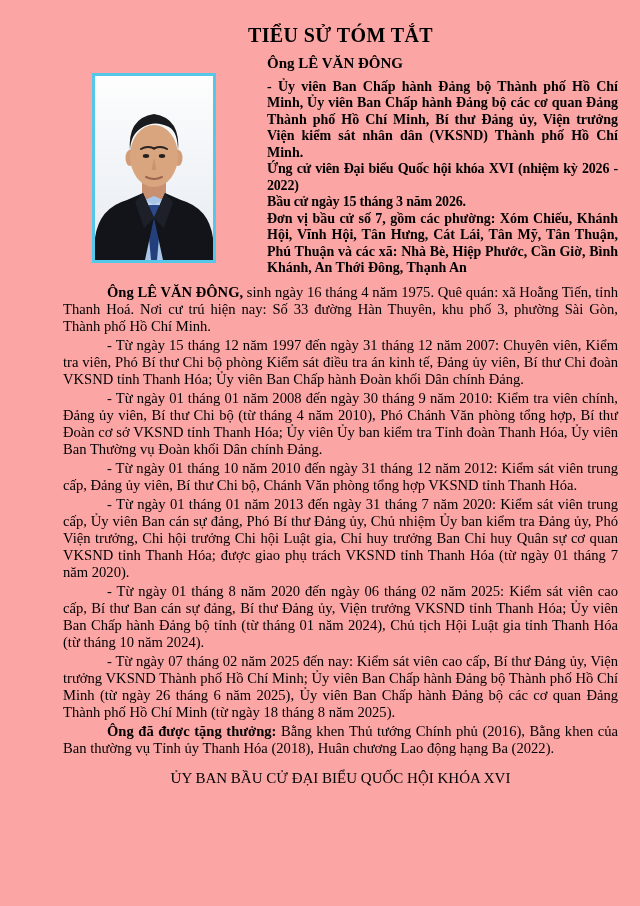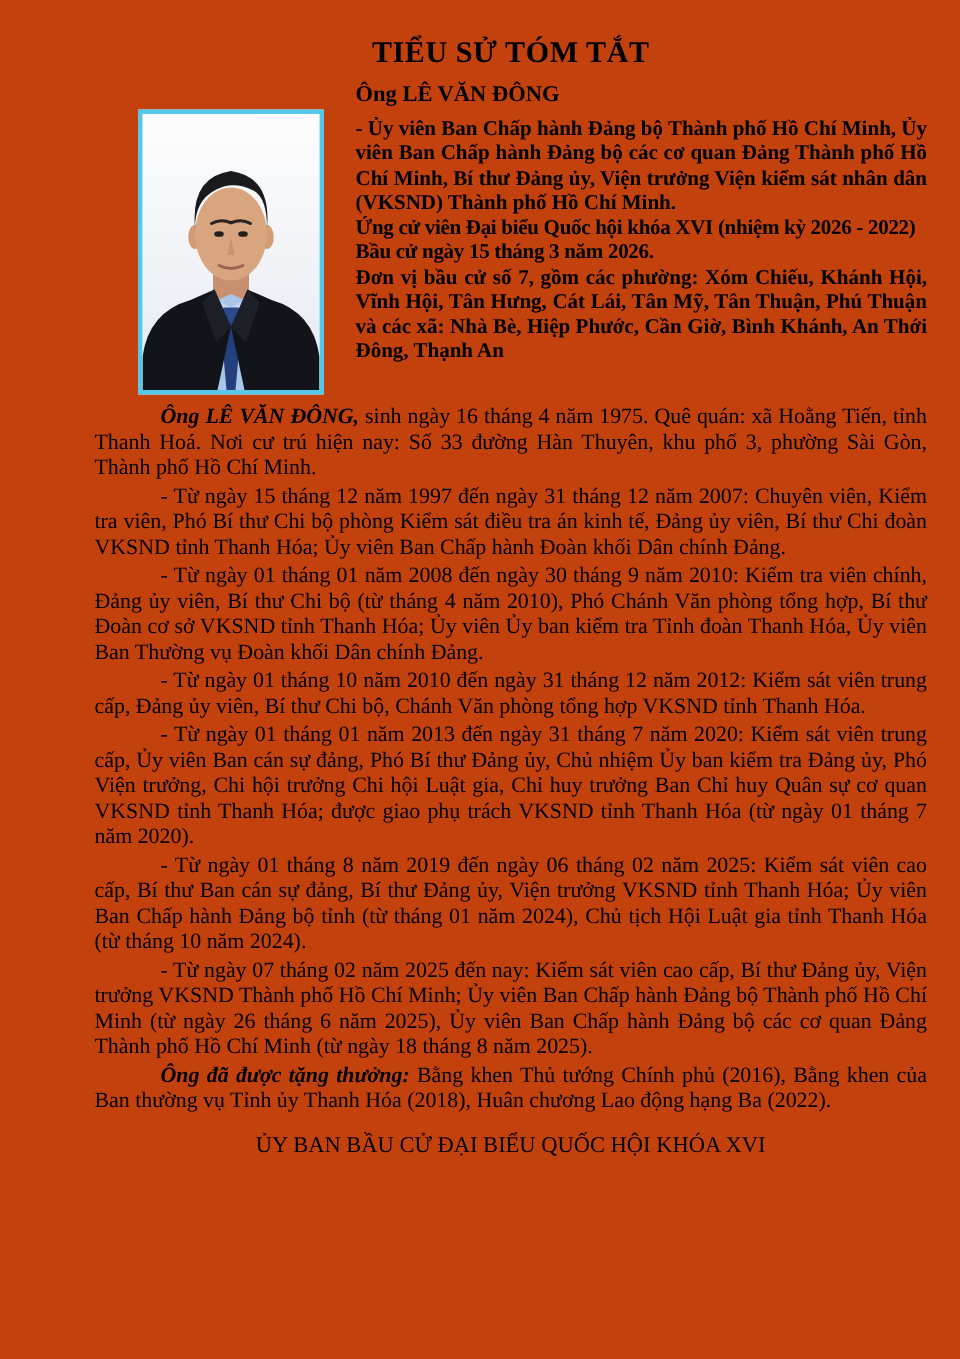--- a/index.html
+++ b/index.html
@@ -7,30 +7,30 @@
     width:640px;height:906px;
     font-family:"Liberation Serif","DejaVu Serif",serif;
     color:#000;
     -webkit-font-smoothing:antialiased;
   }
   .page{
     box-sizing:border-box;
     width:640px;height:906px;
     padding:24px 22px 0 63px;
     overflow:hidden;
-    background:#c2410c;
+    background:#fca5a5;
   }
   .doc-title{
     margin:0 0 8px 0;
     font-size:20px;
     font-weight:bold;
     text-align:center;
     letter-spacing:.4px;
   }
-  .profile-row{display:flex;}
+  .profile-row{display:flex;gap:30px;}
   .photo-frame{
     flex:none;
     margin:18px 0 0 29px;
     width:118px;height:184px;
     border:3px solid #55c8ea;
     background:#f4f6f9;
   }
   .photo-frame svg{display:block;}
   .profile-col{
     flex:1;
@@ -48,21 +48,21 @@
   .bio{
     margin-top:7px;
     font-size:14.6px;
     line-height:17px;
   }
   .bio p{
     margin:2px 0 0 0;
     text-indent:44px;
     text-align:justify;
   }
-  .b{font-weight:bold;font-style:italic;}
+  .b{font-weight:bold;}
   .footer{
     margin-top:12px;
     text-align:center;
     font-weight:normal;
     font-size:15px;
     line-height:18.5px;
   }
   .footer div{white-space:nowrap;}
 </style>
 </head>
@@ -128,21 +128,21 @@
     </div>
 
   </div>
 
   <div class="bio">
     <p><span class="b">Ông LÊ VĂN ĐÔNG,</span><span> sinh ngày 16 tháng 4 năm 1975. Quê quán: xã Hoằng Tiến, tỉnh Thanh Hoá. Nơi cư trú hiện nay: Số 33 đường Hàn Thuyên, khu phố 3, phường Sài Gòn, Thành phố Hồ Chí Minh.</span></p>
     <p>- Từ ngày 15 tháng 12 năm 1997 đến ngày 31 tháng 12 năm 2007: Chuyên viên, Kiểm tra viên, Phó Bí thư Chi bộ phòng Kiểm sát điều tra án kinh tế, Đảng ủy viên, Bí thư Chi đoàn VKSND tỉnh Thanh Hóa; Ủy viên Ban Chấp hành Đoàn khối Dân chính Đảng.</p>
     <p>- Từ ngày 01 tháng 01 năm 2008 đến ngày 30 tháng 9 năm 2010: Kiểm tra viên chính, Đảng ủy viên, Bí thư Chi bộ (từ tháng 4 năm 2010), Phó Chánh Văn phòng tổng hợp, Bí thư Đoàn cơ sở VKSND tỉnh Thanh Hóa; Ủy viên Ủy ban kiểm tra Tỉnh đoàn Thanh Hóa, Ủy viên Ban Thường vụ Đoàn khối Dân chính Đảng.</p>
     <p>- Từ ngày 01 tháng 10 năm 2010 đến ngày 31 tháng 12 năm 2012: Kiểm sát viên trung cấp, Đảng ủy viên, Bí thư Chi bộ, Chánh Văn phòng tổng hợp VKSND tỉnh Thanh Hóa.</p>
     <p>- Từ ngày 01 tháng 01 năm 2013 đến ngày 31 tháng 7 năm 2020: Kiểm sát viên trung cấp, Ủy viên Ban cán sự đảng, Phó Bí thư Đảng ủy, Chủ nhiệm Ủy ban kiểm tra Đảng ủy, Phó Viện trưởng, Chi hội trưởng Chi hội Luật gia, Chỉ huy trưởng Ban Chỉ huy Quân sự cơ quan VKSND tỉnh Thanh Hóa; được giao phụ trách VKSND tỉnh Thanh Hóa (từ ngày 01 tháng 7 năm 2020).</p>
-    <p>- Từ ngày 01 tháng 8 năm 2019 đến ngày 06 tháng 02 năm 2025: Kiểm sát viên cao cấp, Bí thư Ban cán sự đảng, Bí thư Đảng ủy, Viện trưởng VKSND tỉnh Thanh Hóa; Ủy viên Ban Chấp hành Đảng bộ tỉnh (từ tháng 01 năm 2024), Chủ tịch Hội Luật gia tỉnh Thanh Hóa (từ tháng 10 năm 2024).</p>
+    <p>- Từ ngày 01 tháng 8 năm 2020 đến ngày 06 tháng 02 năm 2025: Kiểm sát viên cao cấp, Bí thư Ban cán sự đảng, Bí thư Đảng ủy, Viện trưởng VKSND tỉnh Thanh Hóa; Ủy viên Ban Chấp hành Đảng bộ tỉnh (từ tháng 01 năm 2024), Chủ tịch Hội Luật gia tỉnh Thanh Hóa (từ tháng 10 năm 2024).</p>
     <p>- Từ ngày 07 tháng 02 năm 2025 đến nay: Kiểm sát viên cao cấp, Bí thư Đảng ủy, Viện trưởng VKSND Thành phố Hồ Chí Minh; Ủy viên Ban Chấp hành Đảng bộ Thành phố Hồ Chí Minh (từ ngày 26 tháng 6 năm 2025), Ủy viên Ban Chấp hành Đảng bộ các cơ quan Đảng Thành phố Hồ Chí Minh (từ ngày 18 tháng 8 năm 2025).</p>
     <p><span class="b">Ông đã được tặng thưởng:</span><span> Bằng khen Thủ tướng Chính phủ (2016), Bằng khen của Ban thường vụ Tỉnh ủy Thanh Hóa (2018), Huân chương Lao động hạng Ba (2022).</span></p>
   </div>
 
   <div class="footer">
     <div>ỦY BAN BẦU CỬ ĐẠI BIỂU QUỐC HỘI KHÓA XVI</div>
   </div>
 
 </div>
 

